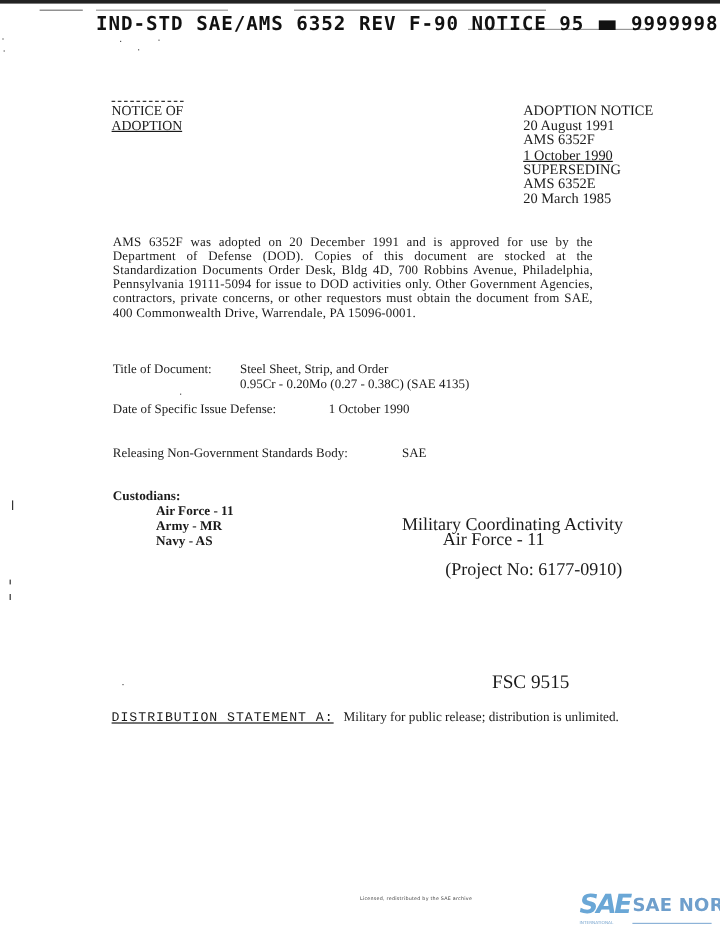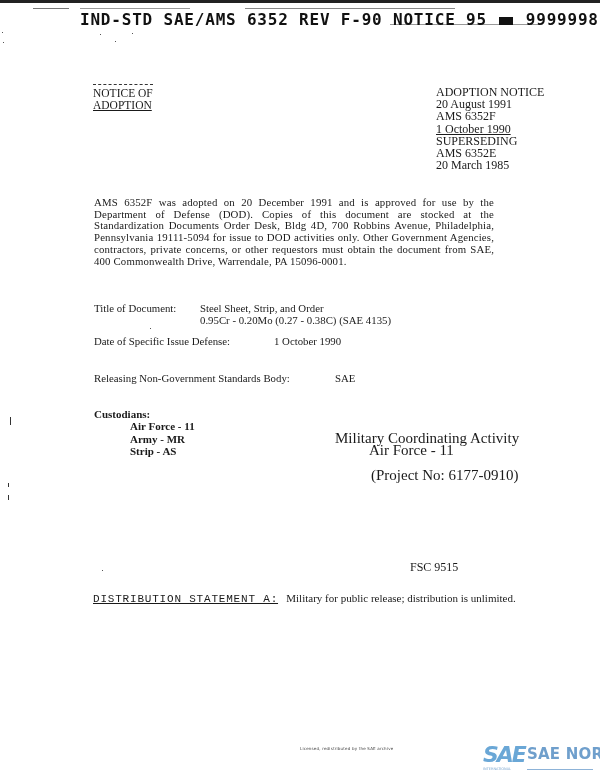--- a/index.html
+++ b/index.html
@@ -22,21 +22,21 @@
     .para {
       position: absolute; left: 94px; top: 197px; width: 400px; font-size: 10.8px; line-height: 11.7px;
       text-align: justify; letter-spacing: 0.15px; font-family: Liberation Serif, serif;
     }
     .field { position: absolute; font-size: 10.8px; line-height: 12px; white-space: nowrap; text-align: right; }
     .custodians { position: absolute; left: 94px; top: 408px; font-size: 11px; line-height: 12.3px; font-weight: bold; }
     .custodians .sub { padding-left: 36px; }
     .mca { position: absolute; left: 306px; top: 432px; font-size: 15px; line-height: 12.3px; margin-left: 29px; }
     .mca .sub { padding-left: 34px; }
     .mca .proj { padding-left: 36px; margin-top: 12px; }
-    .fsc { position: absolute; left: 410px; top: 560px; font-size: 12px; }
+    .fsc { position: absolute; left: 410px; top: 560px; font-size: 16px; }
     .dist { position: absolute; left: 93px; top: 592px; width: 436px; font-size: 11px; line-height: 12px; text-align: justify; }
     .dist .lbl { text-decoration: underline; letter-spacing: 0.8px; font-family: Liberation Mono, monospace; }
     .footer-note { position: absolute; left: 300px; top: 746px; font-family: "DejaVu Sans", sans-serif; font-size: 4px; color: #444; letter-spacing: 0.2px; }
     .logo { position: absolute; left: 483px; top: 742px; width: 117px; height: 32px; }
     .logo .sae-mark { position: absolute; left: 0; top: 0; font-family: "DejaVu Sans", sans-serif; font-weight: bold; font-size: 22px; color: #6aa7d6; letter-spacing: -2px; font-style: italic; }
     .logo .brand { position: absolute; left: 44px; top: 3px; font-family: "DejaVu Sans", sans-serif; font-weight: bold; font-size: 15px; color: #6f9fcc; letter-spacing: 0.2px; white-space: nowrap; }
     .logo .intl { position: absolute; left: 0; top: 25px; font-family: "DejaVu Sans", sans-serif; font-size: 3.5px; color: #7aa6cf; }
     .logo .rule { position: absolute; left: 44px; top: 27px; width: 66px; height: 1px; background: #8db3d8; }
     .edge-mark { position: absolute; width: 1px; background: #333; }
   </style>
@@ -90,21 +90,21 @@
 <div class="field" style="left:94px;top:335px;">Date of Specific Issue Defense:</div>
 <div class="field" style="left:274px;top:335px;">1 October 1990</div>
 
 <div class="field" style="left:94px;top:372px;">Releasing Non-Government Standards Body:</div>
 <div class="field" style="left:335px;top:372px;">SAE</div>
 
 <div class="custodians">
   <div>Custodians:</div>
   <div class="sub">Air Force - 11</div>
   <div class="sub">Army - MR</div>
-  <div class="sub">Strip - AS</div>
+  <div class="sub">Navy - AS</div>
 </div>
 
 <div class="mca">
   <div>Military Coordinating Activity</div>
   <div class="sub">Air Force - 11</div>
   <div class="proj">(Project No: 6177-0910)</div>
 </div>
 
 <div class="fsc">FSC 9515</div>
 <div class="speck" style="left:102px;top:570px;"></div>

